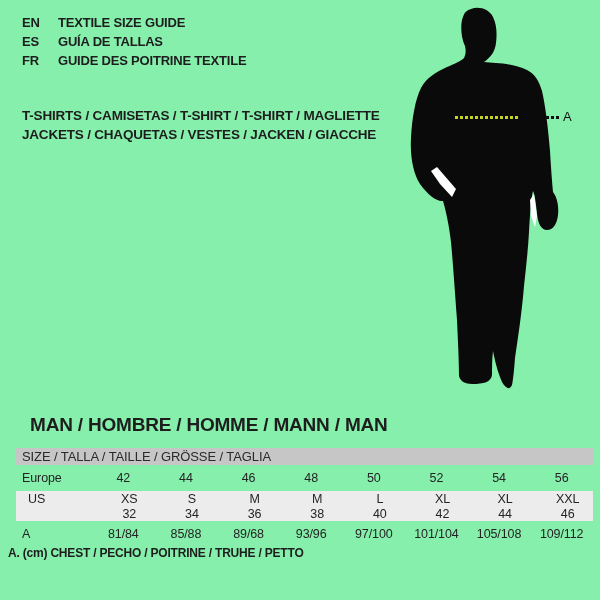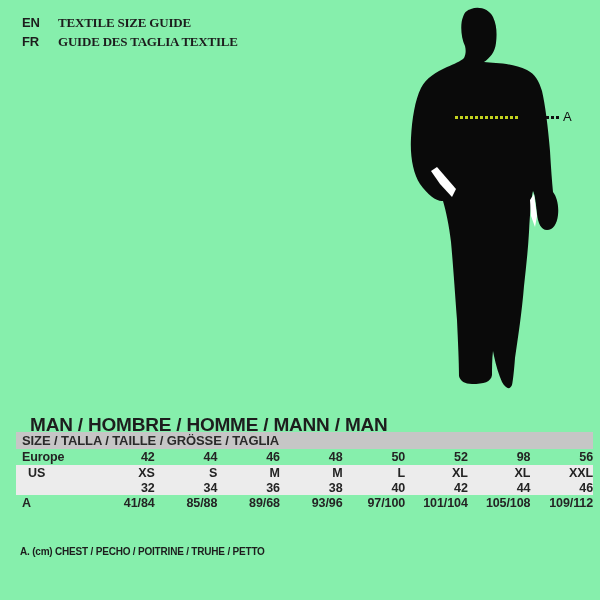--- a/index.html
+++ b/index.html
@@ -5,71 +5,79 @@
   html,body{margin:0;padding:0;background:#fff;}
   .canvas{
     position:relative;width:600px;height:600px;background:#86efac;overflow:hidden;
     font-family:"Liberation Sans", sans-serif;color:var(--text-color,#1d1d1d);
     -webkit-font-smoothing:antialiased;
   }
   
   .lang-block{position:absolute;left:22px;top:13px;}
   .lang-row{display:flex;height:19px;line-height:19px;}
   .lang-code{width:36px;font-weight:700;font-size:13px;letter-spacing:-0.2px;}
-  .lang-label{font-weight:700;font-size:13px;letter-spacing:-0.2px;white-space:nowrap;font-family:Liberation Serif, serif;}
+  .lang-label{font-weight:700;font-size:13px;letter-spacing:-0.2px;white-space:nowrap;}
   
   .categories{position:absolute;left:22px;top:106px;}
   .category-line{height:19px;line-height:19px;font-weight:700;font-size:13.5px;letter-spacing:-0.2px;white-space:nowrap;}
   
   .figure-svg{position:absolute;left:400px;top:5px;width:180px;height:390px;}
   .silhouette-path{fill:var(--silhouette-color,#0a0a0a);}
   .gap-wedge{fill:#ffffff;}
   .dash-inner{
     position:absolute;left:455px;top:116px;width:63px;height:3px;
     background:repeating-linear-gradient(90deg,var(--dash-yellow,#c4d420) 0 3px,transparent 3px 5px);
   }
   .dash-outer{
     position:absolute;left:546px;top:116px;width:15px;height:3px;
     background:repeating-linear-gradient(90deg,var(--dash-black,#111) 0 3px,transparent 3px 5px);
   }
   .marker-a{position:absolute;left:563px;top:109px;font-size:13px;line-height:15px;color:#111;}
   
   .section-title{position:absolute;left:30px;top:414px;font-weight:700;font-size:19px;letter-spacing:-0.2px;white-space:nowrap;}
   
-  .size-table{position:absolute;left:16px;top:432px;width:577px;font-size:12.5px;letter-spacing:-0.1px;font-weight:bold;}
+  .size-table{position:absolute;left:16px;top:448px;width:577px;font-size:12.5px;letter-spacing:-0.1px;}
   .thead{
     height:17px;line-height:17px;background:var(--header-bg,#c6c6c6);
     padding-left:6px;color:#2a2a2a;font-size:13px;white-space:nowrap;
   }
   .tbody{display:table;table-layout:fixed;width:100%;border-collapse:collapse;}
   .trow{display:table-row;}
   .trow.stripe .tcell{background:var(--stripe-bg,#ececec);padding-left:12px;}
-  .tcell{display:table-cell;text-align:right;vertical-align:middle;color:#242424;}
+  .tcell{display:table-cell;text-align:center;vertical-align:middle;color:#242424;}
   .tcell.rlabel{width:70px;text-align:left;padding-left:6px;}
-  .h17 .tcell{height:16px;}
+  .h17 .tcell{height:26px;}
   .h15 .tcell{height:15px;}
   
-  .footnote{position:absolute;left:20px;top:546px;font-weight:700;font-size:10px;letter-spacing:-0.2px;white-space:nowrap;}
+  .footnote{position:absolute;left:8px;top:546px;font-weight:700;font-size:12px;letter-spacing:-0.2px;white-space:nowrap;}
 </style>
 </head>
 <body>
 
 <div class="canvas">
 
   <div class="lang-block">
     <div class="lang-row">
       <span class="lang-code">EN</span>
       <span class="lang-label">TEXTILE SIZE GUIDE</span>
     </div>
     <div class="lang-row">
+      <span class="lang-code">ES</span>
+      <span class="lang-label">GUÍA DE TALLAS</span>
+    </div>
+    <div class="lang-row">
       <span class="lang-code">FR</span>
-      <span class="lang-label">GUIDE DES TAGLIA TEXTILE</span>
+      <span class="lang-label">GUIDE DES POITRINE TEXTILE</span>
     </div>
   </div>
 
+  <div class="categories">
+    <div class="category-line">T-SHIRTS / CAMISETAS / T-SHIRT / T-SHIRT / MAGLIETTE</div>
+    <div class="category-line">JACKETS / CHAQUETAS / VESTES / JACKEN / GIACCHE</div>
+  </div>
 
   <svg class="figure-svg" viewBox="0 0 180 390" aria-hidden="true">
     <path class="silhouette-path" d="
       M71,4
       C79,1 89,4 93,12
       C97,20 97,30 96,38
       C95,47 90,53 84,57
       C95,58 113,58 127,65
       C135,69 139,76 142,86
       C145,99 148,121 150,146
@@ -113,21 +121,21 @@
     <div class="thead">SIZE / TALLA / TAILLE / GRÖSSE / TAGLIA</div>
     <div class="tbody">
       <div class="trow h17">
         <div class="tcell rlabel">Europe</div>
         <div class="tcell">42</div>
         <div class="tcell">44</div>
         <div class="tcell">46</div>
         <div class="tcell">48</div>
         <div class="tcell">50</div>
         <div class="tcell">52</div>
-        <div class="tcell">98</div>
+        <div class="tcell">54</div>
         <div class="tcell">56</div>
       </div>
       <div class="trow h15 stripe">
         <div class="tcell rlabel">US</div>
         <div class="tcell">XS</div>
         <div class="tcell">S</div>
         <div class="tcell">M</div>
         <div class="tcell">M</div>
         <div class="tcell">L</div>
         <div class="tcell">XL</div>
@@ -140,21 +148,21 @@
         <div class="tcell">34</div>
         <div class="tcell">36</div>
         <div class="tcell">38</div>
         <div class="tcell">40</div>
         <div class="tcell">42</div>
         <div class="tcell">44</div>
         <div class="tcell">46</div>
       </div>
       <div class="trow h17">
         <div class="tcell rlabel">A</div>
-        <div class="tcell">41/84</div>
+        <div class="tcell">81/84</div>
         <div class="tcell">85/88</div>
         <div class="tcell">89/68</div>
         <div class="tcell">93/96</div>
         <div class="tcell">97/100</div>
         <div class="tcell">101/104</div>
         <div class="tcell">105/108</div>
         <div class="tcell">109/112</div>
       </div>
     </div>
   </div>

